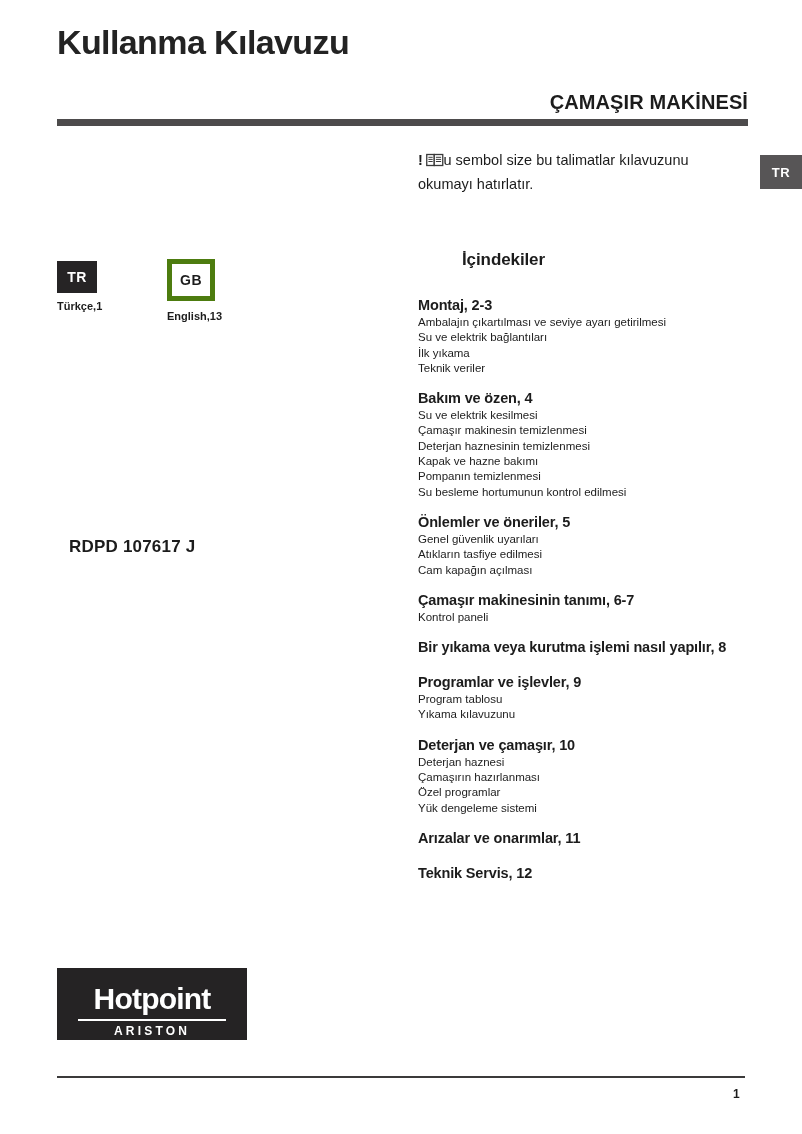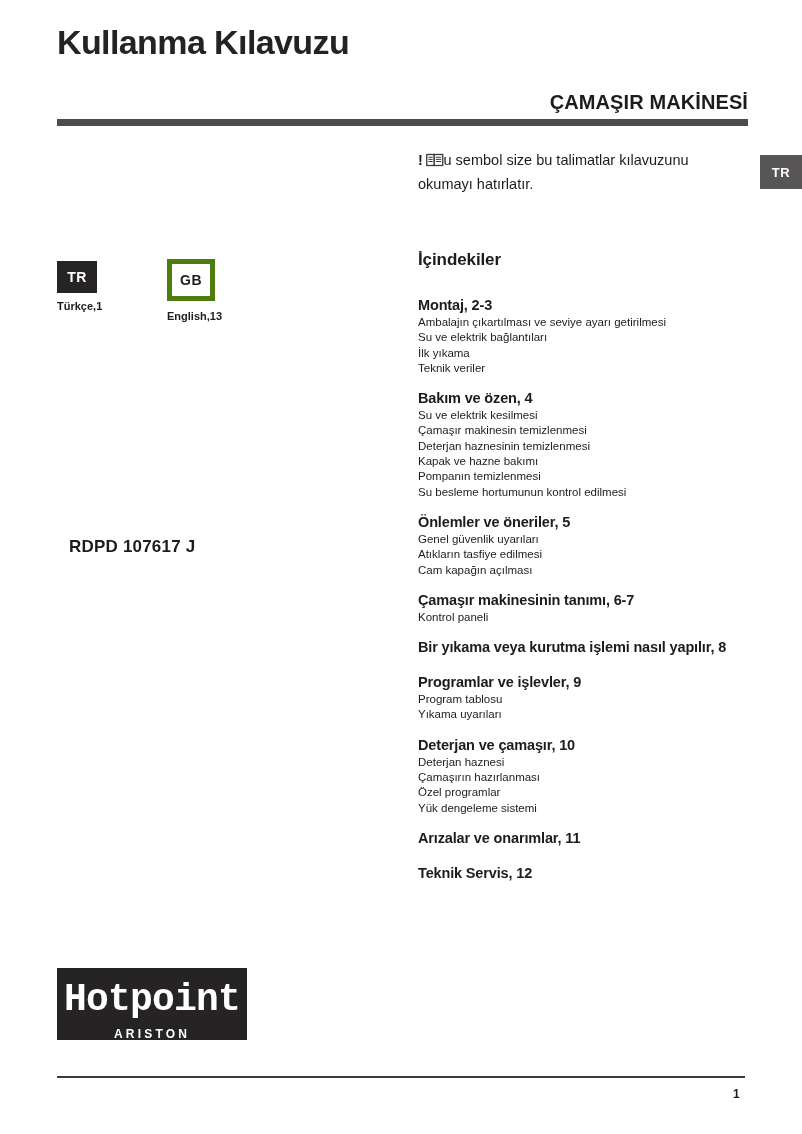--- a/index.html
+++ b/index.html
@@ -149,26 +149,25 @@
     width: 190px;
     height: 72px;
     background: #252324;
     display: flex;
     flex-direction: column;
     align-items: center;
     justify-content: center;
   }
   .logo-word {
     color: #ffffff;
-    font-size: 38px;
+    font-size: 30px;
     font-weight: bold;
     letter-spacing: -0.8px;
     line-height: 1;
     margin-top: 15px;
-    font-family: Liberation Mono, monospace;
   }
   .logo-rule {
     width: 148px;
     height: 2px;
     background: #ffffff;
     margin: 5px 0 4px 0;
   }
   .logo-sub {
     color: #ffffff;
     font-size: 12px;
@@ -184,20 +183,21 @@
     left: 418px;
     top: 250px;
     width: 370px;
   }
   .toc-title {
     font-size: 17px;
     font-weight: bold;
     color: #1c1c1c;
     letter-spacing: -0.1px;
     margin-bottom: 26px;
+    margin-left: 44px;
   }
   .toc-section { margin-bottom: 13px; }
   .toc-heading {
     font-size: 14.5px;
     font-weight: bold;
     color: #1c1c1c;
     line-height: 19px;
     letter-spacing: -0.15px;
     white-space: nowrap;
   }
@@ -299,21 +299,21 @@
         <div class="toc-section">
           <div class="toc-heading">Çamaşır makinesinin tanımı, 6-7</div>
           <div class="toc-entry">Kontrol paneli</div>
         </div>
         <div class="toc-section no-entries">
           <div class="toc-heading">Bir yıkama veya kurutma işlemi nasıl yapılır, 8</div>
         </div>
         <div class="toc-section">
           <div class="toc-heading">Programlar ve işlevler, 9</div>
           <div class="toc-entry">Program tablosu</div>
-          <div class="toc-entry">Yıkama uyarıları</div>
+          <div class="toc-entry">Yıkama kılavuzunu</div>
         </div>
         <div class="toc-section">
           <div class="toc-heading">Deterjan ve çamaşır, 10</div>
           <div class="toc-entry">Deterjan haznesi</div>
           <div class="toc-entry">Çamaşırın hazırlanması</div>
           <div class="toc-entry">Özel programlar</div>
           <div class="toc-entry">Yük dengeleme sistemi</div>
         </div>
         <div class="toc-section no-entries">
           <div class="toc-heading">Arızalar ve onarımlar, 11</div>

